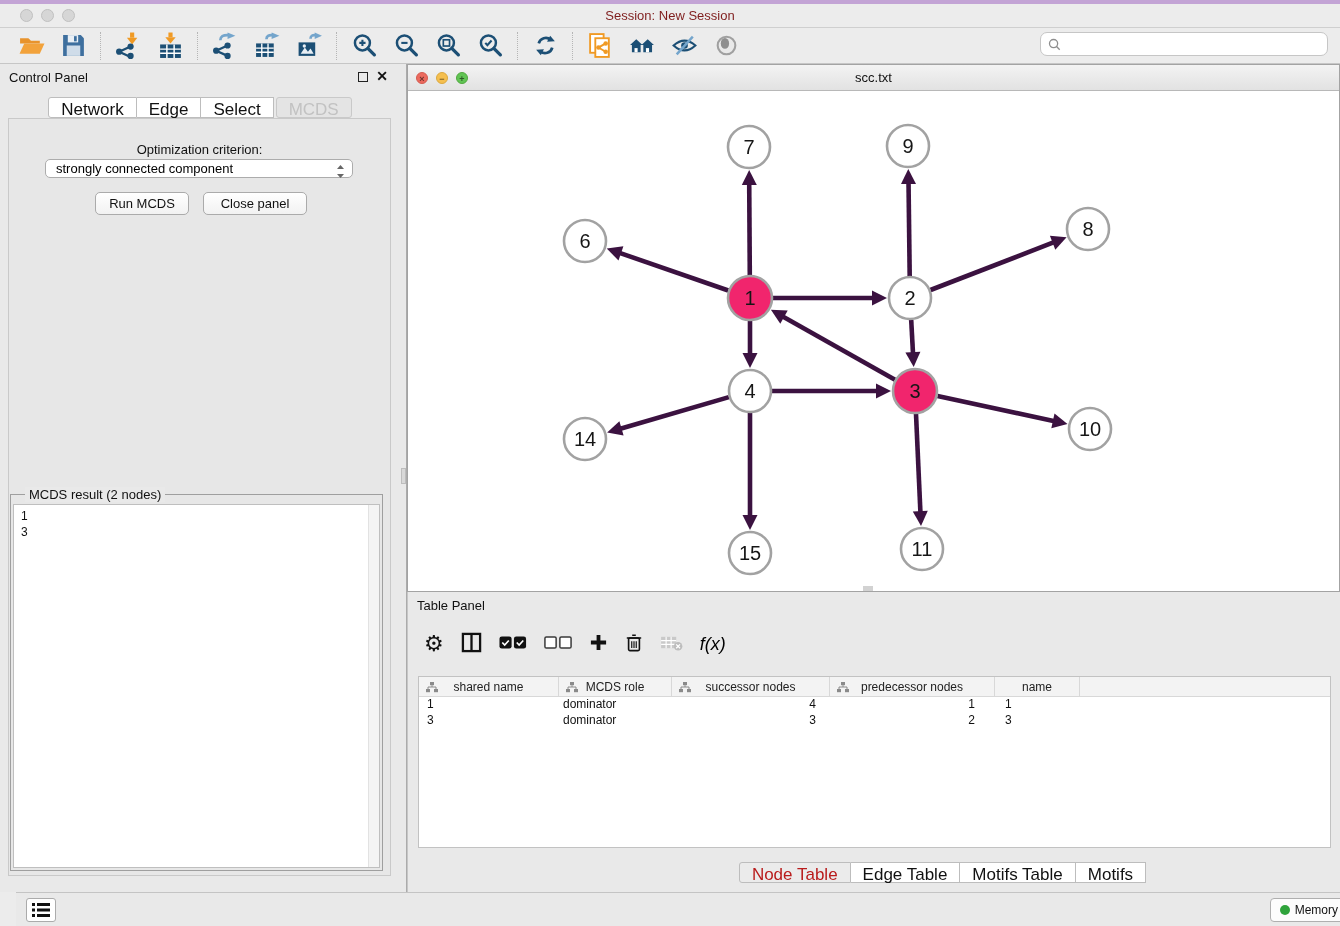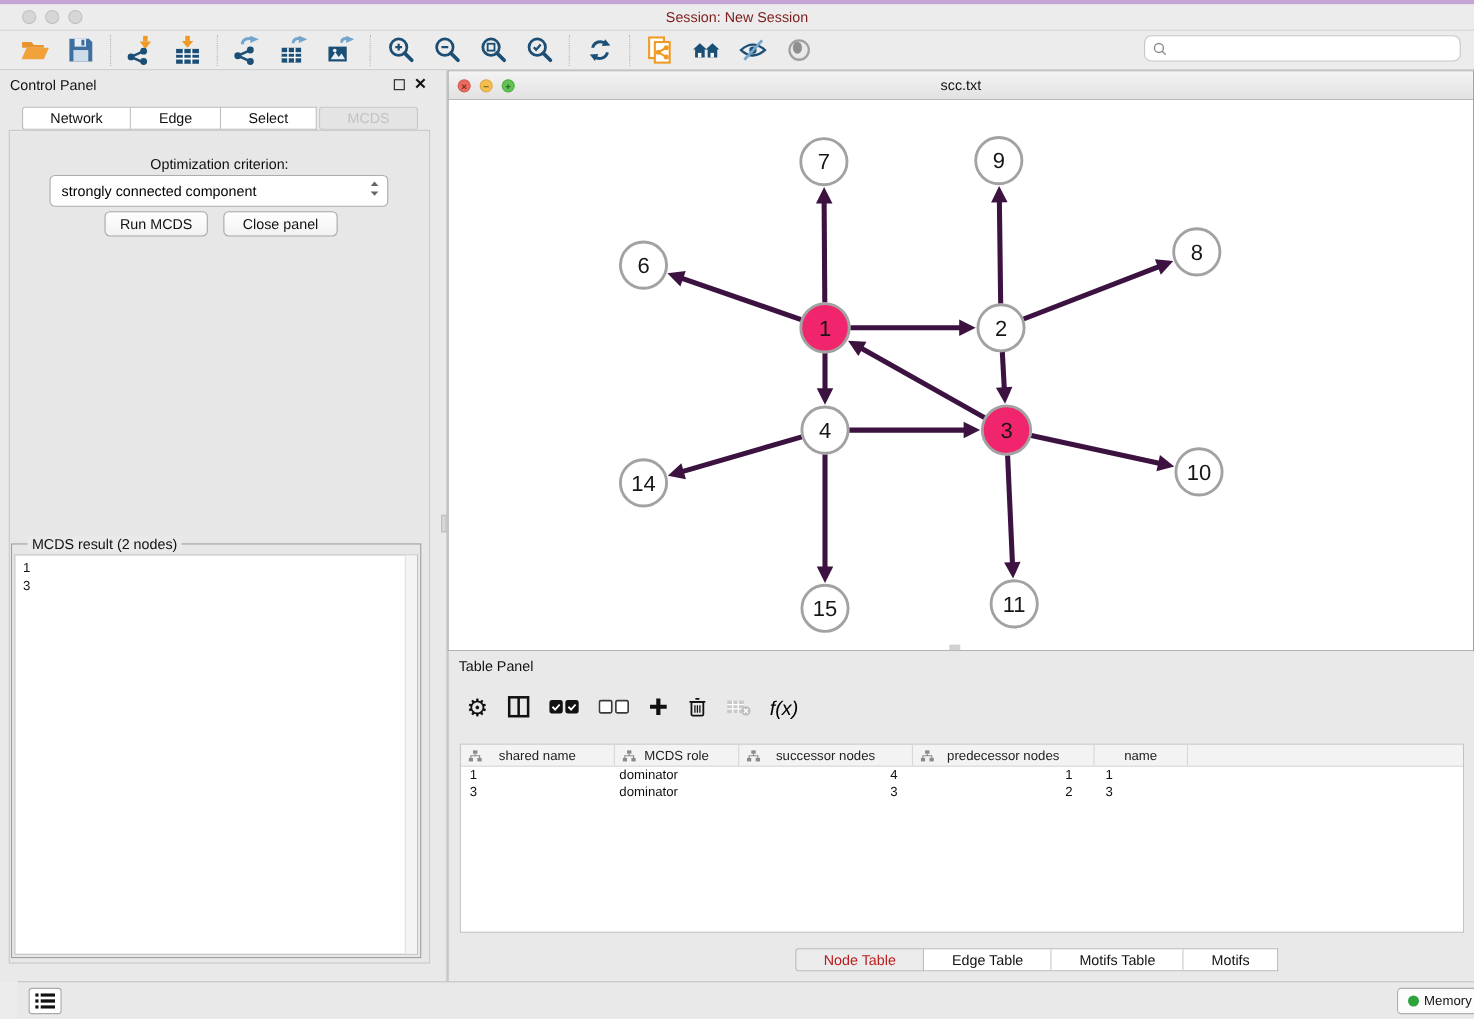--- a/index.html
+++ b/index.html
@@ -23,26 +23,26 @@
   #search input { border:none; outline:none; flex:1; font-size:12px; margin-left:5px; background:transparent; }
 
   
   #control-panel { position:absolute; left:0; top:64px; width:400px; height:828px; background:#E9E9E9; }
   .panel-header { position:relative; height:26px; }
   .panel-header .ph-title { position:absolute; left:9px; top:6px; font-size:13px; color:#111; }
   .ph-float { position:absolute; top:8px; width:10px; height:10px; border:1.6px solid #222; background:transparent; }
   .ph-close { position:absolute; top:4px; font-size:14px; font-weight:bold; color:#111; line-height:16px; }
   #cp-float { right:32px; } #cp-close { right:12px; }
   #cp-tabs { position:absolute; left:0; top:33px; width:100%; display:flex; justify-content:center; }
-  .tabseg { height:21px; font-size:13px; padding:2px 25px; background:#fff; border:1px solid #BDBDBD; border-left:none; color:#111; cursor:pointer; }
+  .tabseg { height:21px; font-size:17px; padding:2px 12px; background:#fff; border:1px solid #BDBDBD; border-left:none; color:#111; cursor:pointer; }
   .tabseg.first { border-left:1px solid #BDBDBD; border-radius:3px 0 0 3px; }
   .tabseg.active-gray { background:#E4E4E4; color:#C2C2C2; border:1px solid #C9C9C9; border-radius:3px; margin-left:2px; }
   #cp-content { position:absolute; left:8px; top:54px; width:383px; height:758px; background:#E7E7E7; border:1px solid #C9C9C9; }
   #opt-label { margin-top:23px; text-align:center; font-size:13px; color:#111; }
-  #criterion-select { position:absolute; left:36px; top:40px; width:308px; height:29px; background:#fff; border:1px solid #ACACAC; border-radius:5px; font-size:13px; display:flex; align-items:center; padding-left:10px; cursor:pointer; }
+  #criterion-select { position:absolute; left:36px; top:40px; width:308px; height:19px; background:#fff; border:1px solid #ACACAC; border-radius:5px; font-size:13px; display:flex; align-items:center; padding-left:10px; cursor:pointer; }
   #criterion-select .stepper { position:absolute; right:6px; top:3px; }
   .cp-btn { position:absolute; top:73px; height:23px; background:linear-gradient(#FFFFFF,#F2F2F2); border:1px solid #ABABAB; border-radius:5px; font-size:13px; color:#111; cursor:pointer; }
   #run-btn { left:86px; width:94px; }
   #close-btn { left:194px; width:104px; }
   #result-group { position:absolute; left:10px; top:430px; width:373px; height:377px; border:1px solid #9F9F9F; }
   #result-title { position:absolute; left:14px; top:-8px; background:#E9E9E9; padding:0 4px; font-size:13px; color:#111; }
   #result-area { position:absolute; left:2px; right:2px; top:9px; bottom:2px; background:#fff; border:1px solid #BFBFBF; font-size:12px; color:#111; }
   #result-lines { padding:3px 0 0 7px; line-height:16px; }
   #result-scroll { position:absolute; right:0; top:0; bottom:0; width:11px; background:#F4F4F4; border-left:1px solid #E2E2E2; }
 

